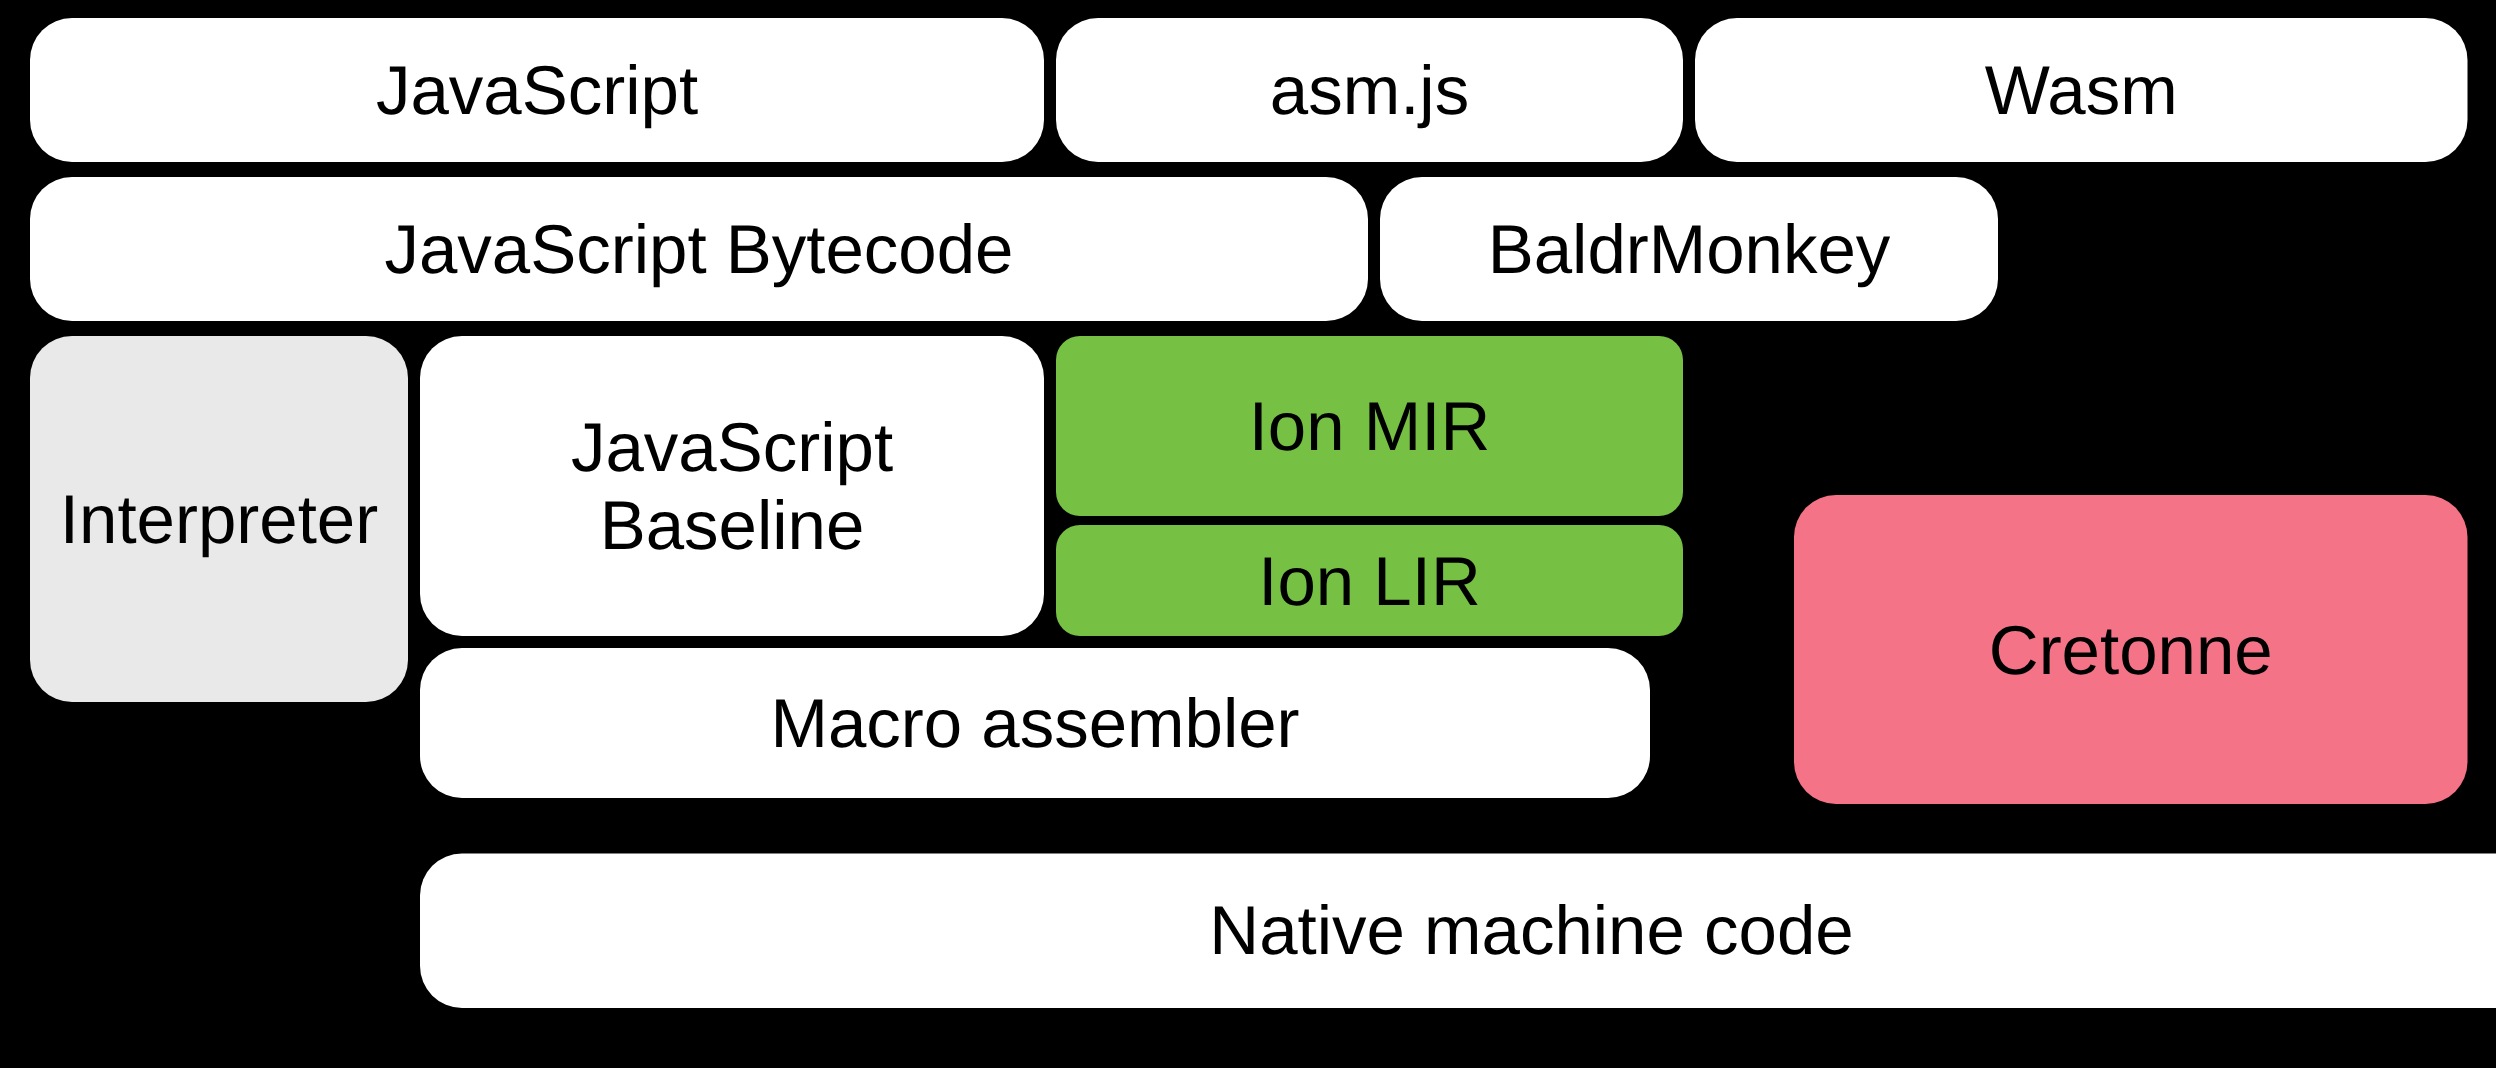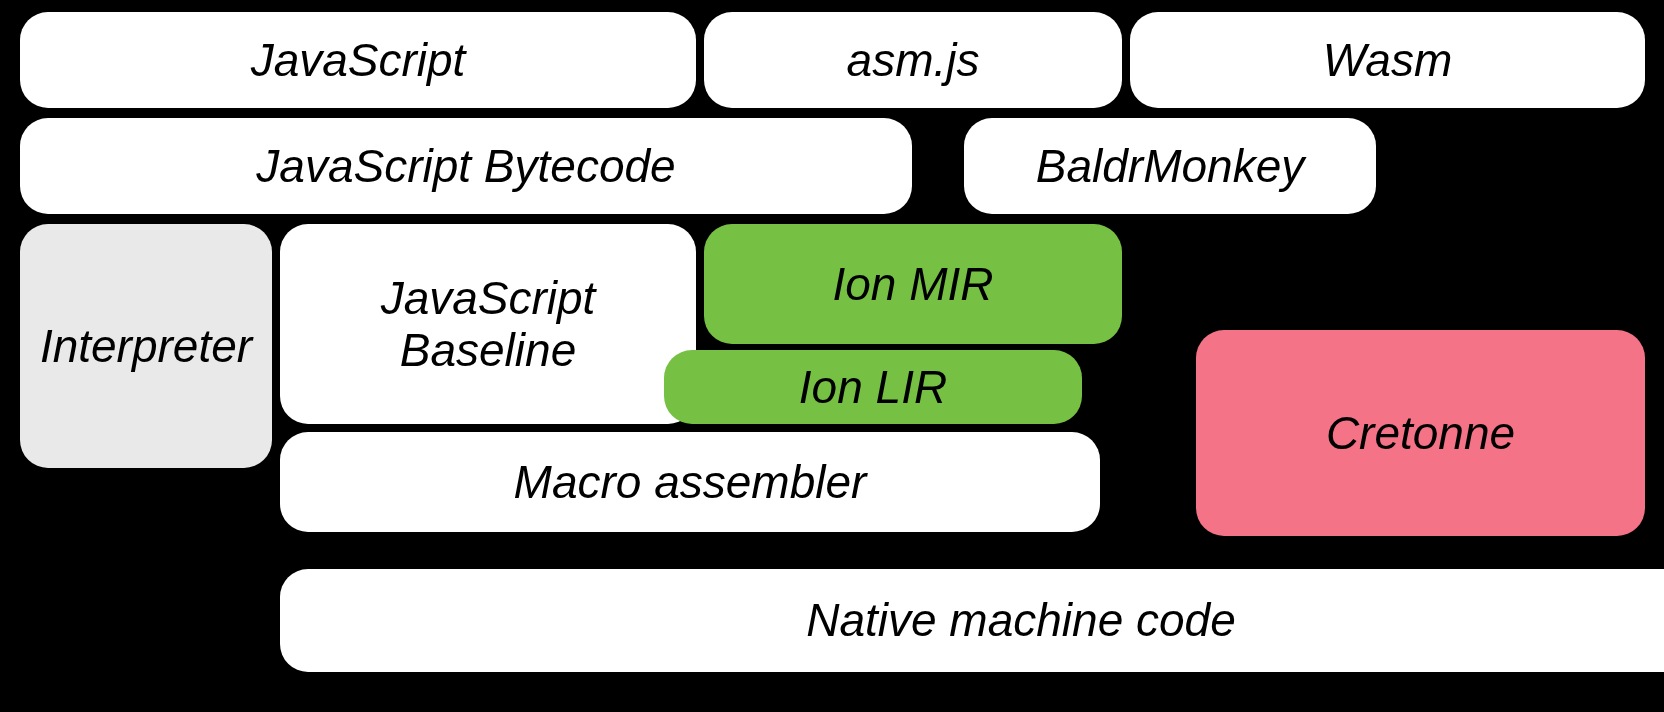--- a/index.html
+++ b/index.html
@@ -23,38 +23,37 @@
     justify-content: center;
     text-align: center;
     border-radius: 28px;
     color: #000000;
     font-size: 46px;
     font-weight: 400;
     line-height: 1.14;
     letter-spacing: 0px;
     white-space: pre-line;
     user-select: none;
-    font-style: italic;
   }
   .fill-white { background: #ffffff; }
   .fill-gray  { background: #e9e9e9; }
-  .fill-green { background: #76c043; }
+  .fill-green { background: #76c043; border-radius: 16px; }
   .fill-pink  { background: #f47386; }
 </style>
 </head>
 <body>
 
 <div id="stage">
 
 <div class="node fill-white" style="left: 20px; top: 12px; width: 676px; height: 96px;">JavaScript</div>
     <div class="node fill-white" style="left: 704px; top: 12px; width: 418px; height: 96px; text-align: right;">asm.js</div>
     <div class="node fill-white" style="left: 20px; top: 118px; width: 892px; height: 96px;">JavaScript Bytecode</div>
     <div class="node fill-white" style="left: 1130px; top: 12px; width: 515px; height: 96px;">Wasm</div>
-    <div class="node fill-white" style="left: 920px; top: 118px; width: 412px; height: 96px; margin-left: 44px;">BaldrMonkey</div>
+    <div class="node fill-white" style="left: 920px; top: 118px; width: 412px; height: 96px;">BaldrMonkey</div>
     <div class="node fill-gray" style="left: 20px; top: 224px; width: 252px; height: 244px;">Interpreter</div>
     <div class="node fill-white" style="left: 280px; top: 224px; width: 416px; height: 200px;">JavaScript
 Baseline</div>
     <div class="node fill-green" style="left: 704px; top: 224px; width: 418px; height: 120px;">Ion MIR</div>
-    <div class="node fill-green" style="left: 664px; top: 350px; width: 418px; height: 74px;">Ion LIR</div>
+    <div class="node fill-green" style="left: 704px; top: 350px; width: 418px; height: 74px;">Ion LIR</div>
     <div class="node fill-pink" style="left: 1196px; top: 330px; width: 449px; height: 206px;">Cretonne</div>
     <div class="node fill-white" style="left: 280px; top: 432px; width: 820px; height: 100px;">Macro assembler</div>
     <div class="node fill-white" style="left: 280px; top: 569px; width: 1450px; height: 103px; padding-left: 32px;">Native machine code</div>
   </div>
 
 </body></html>

